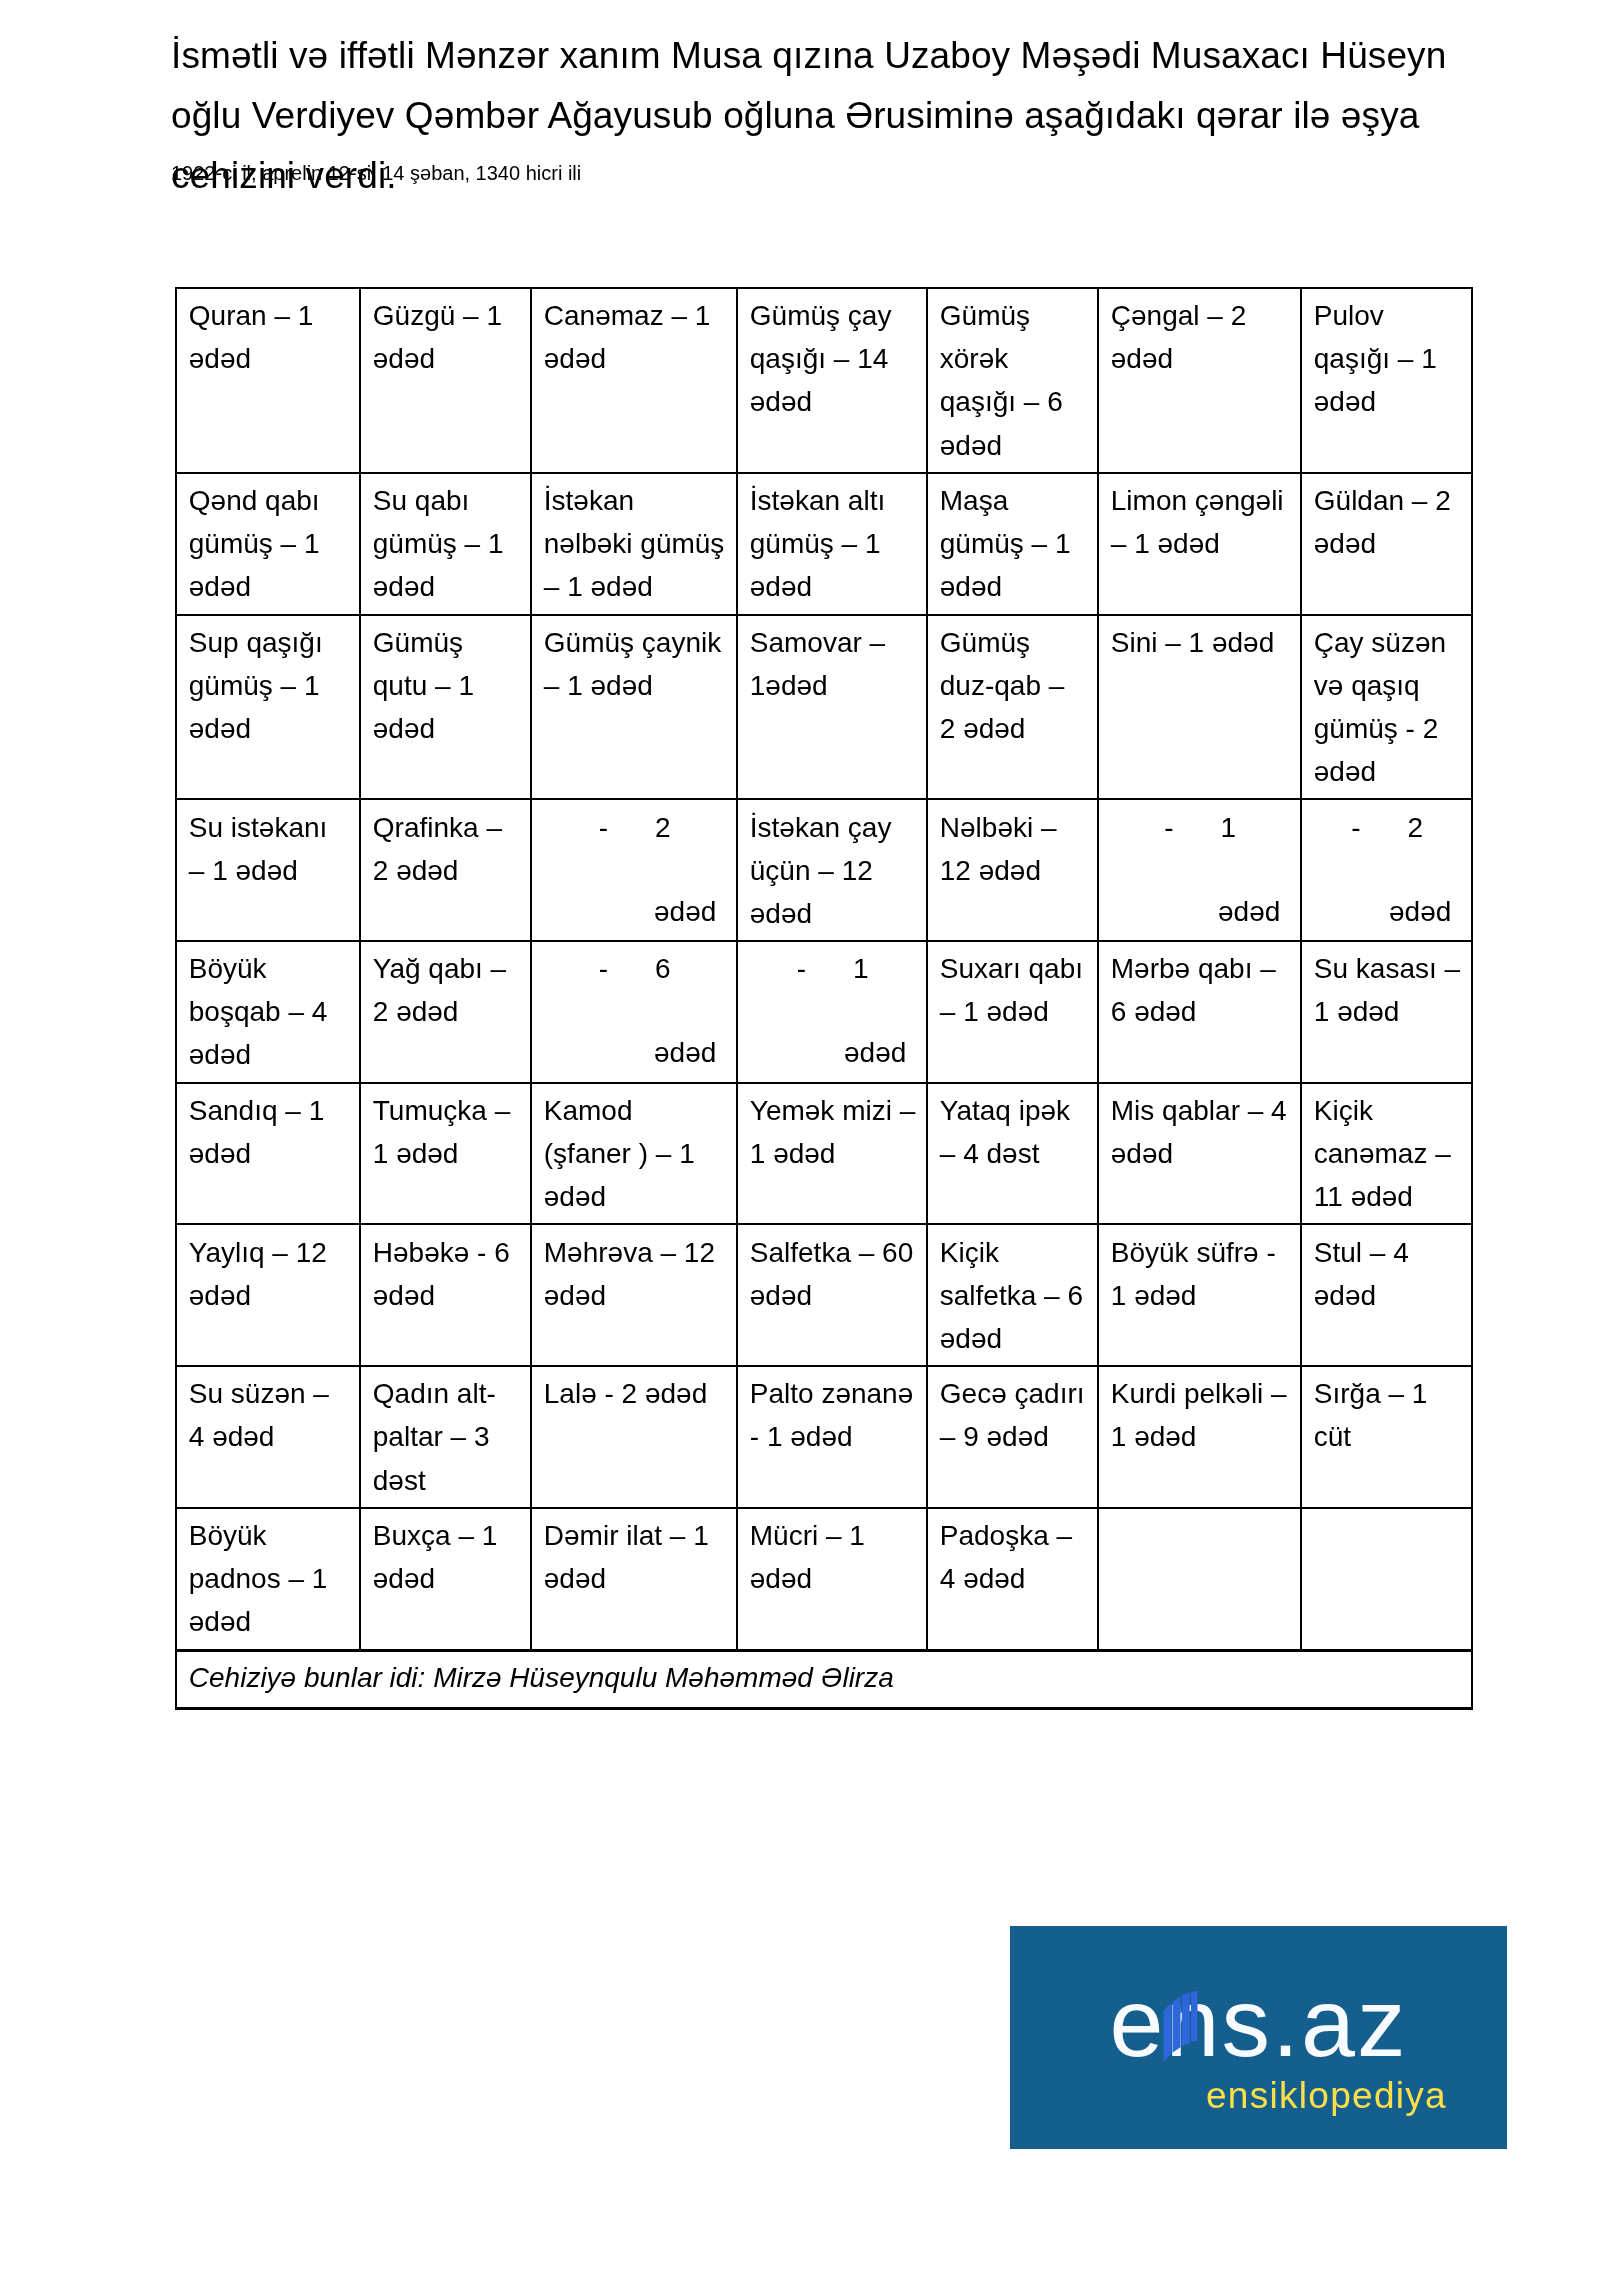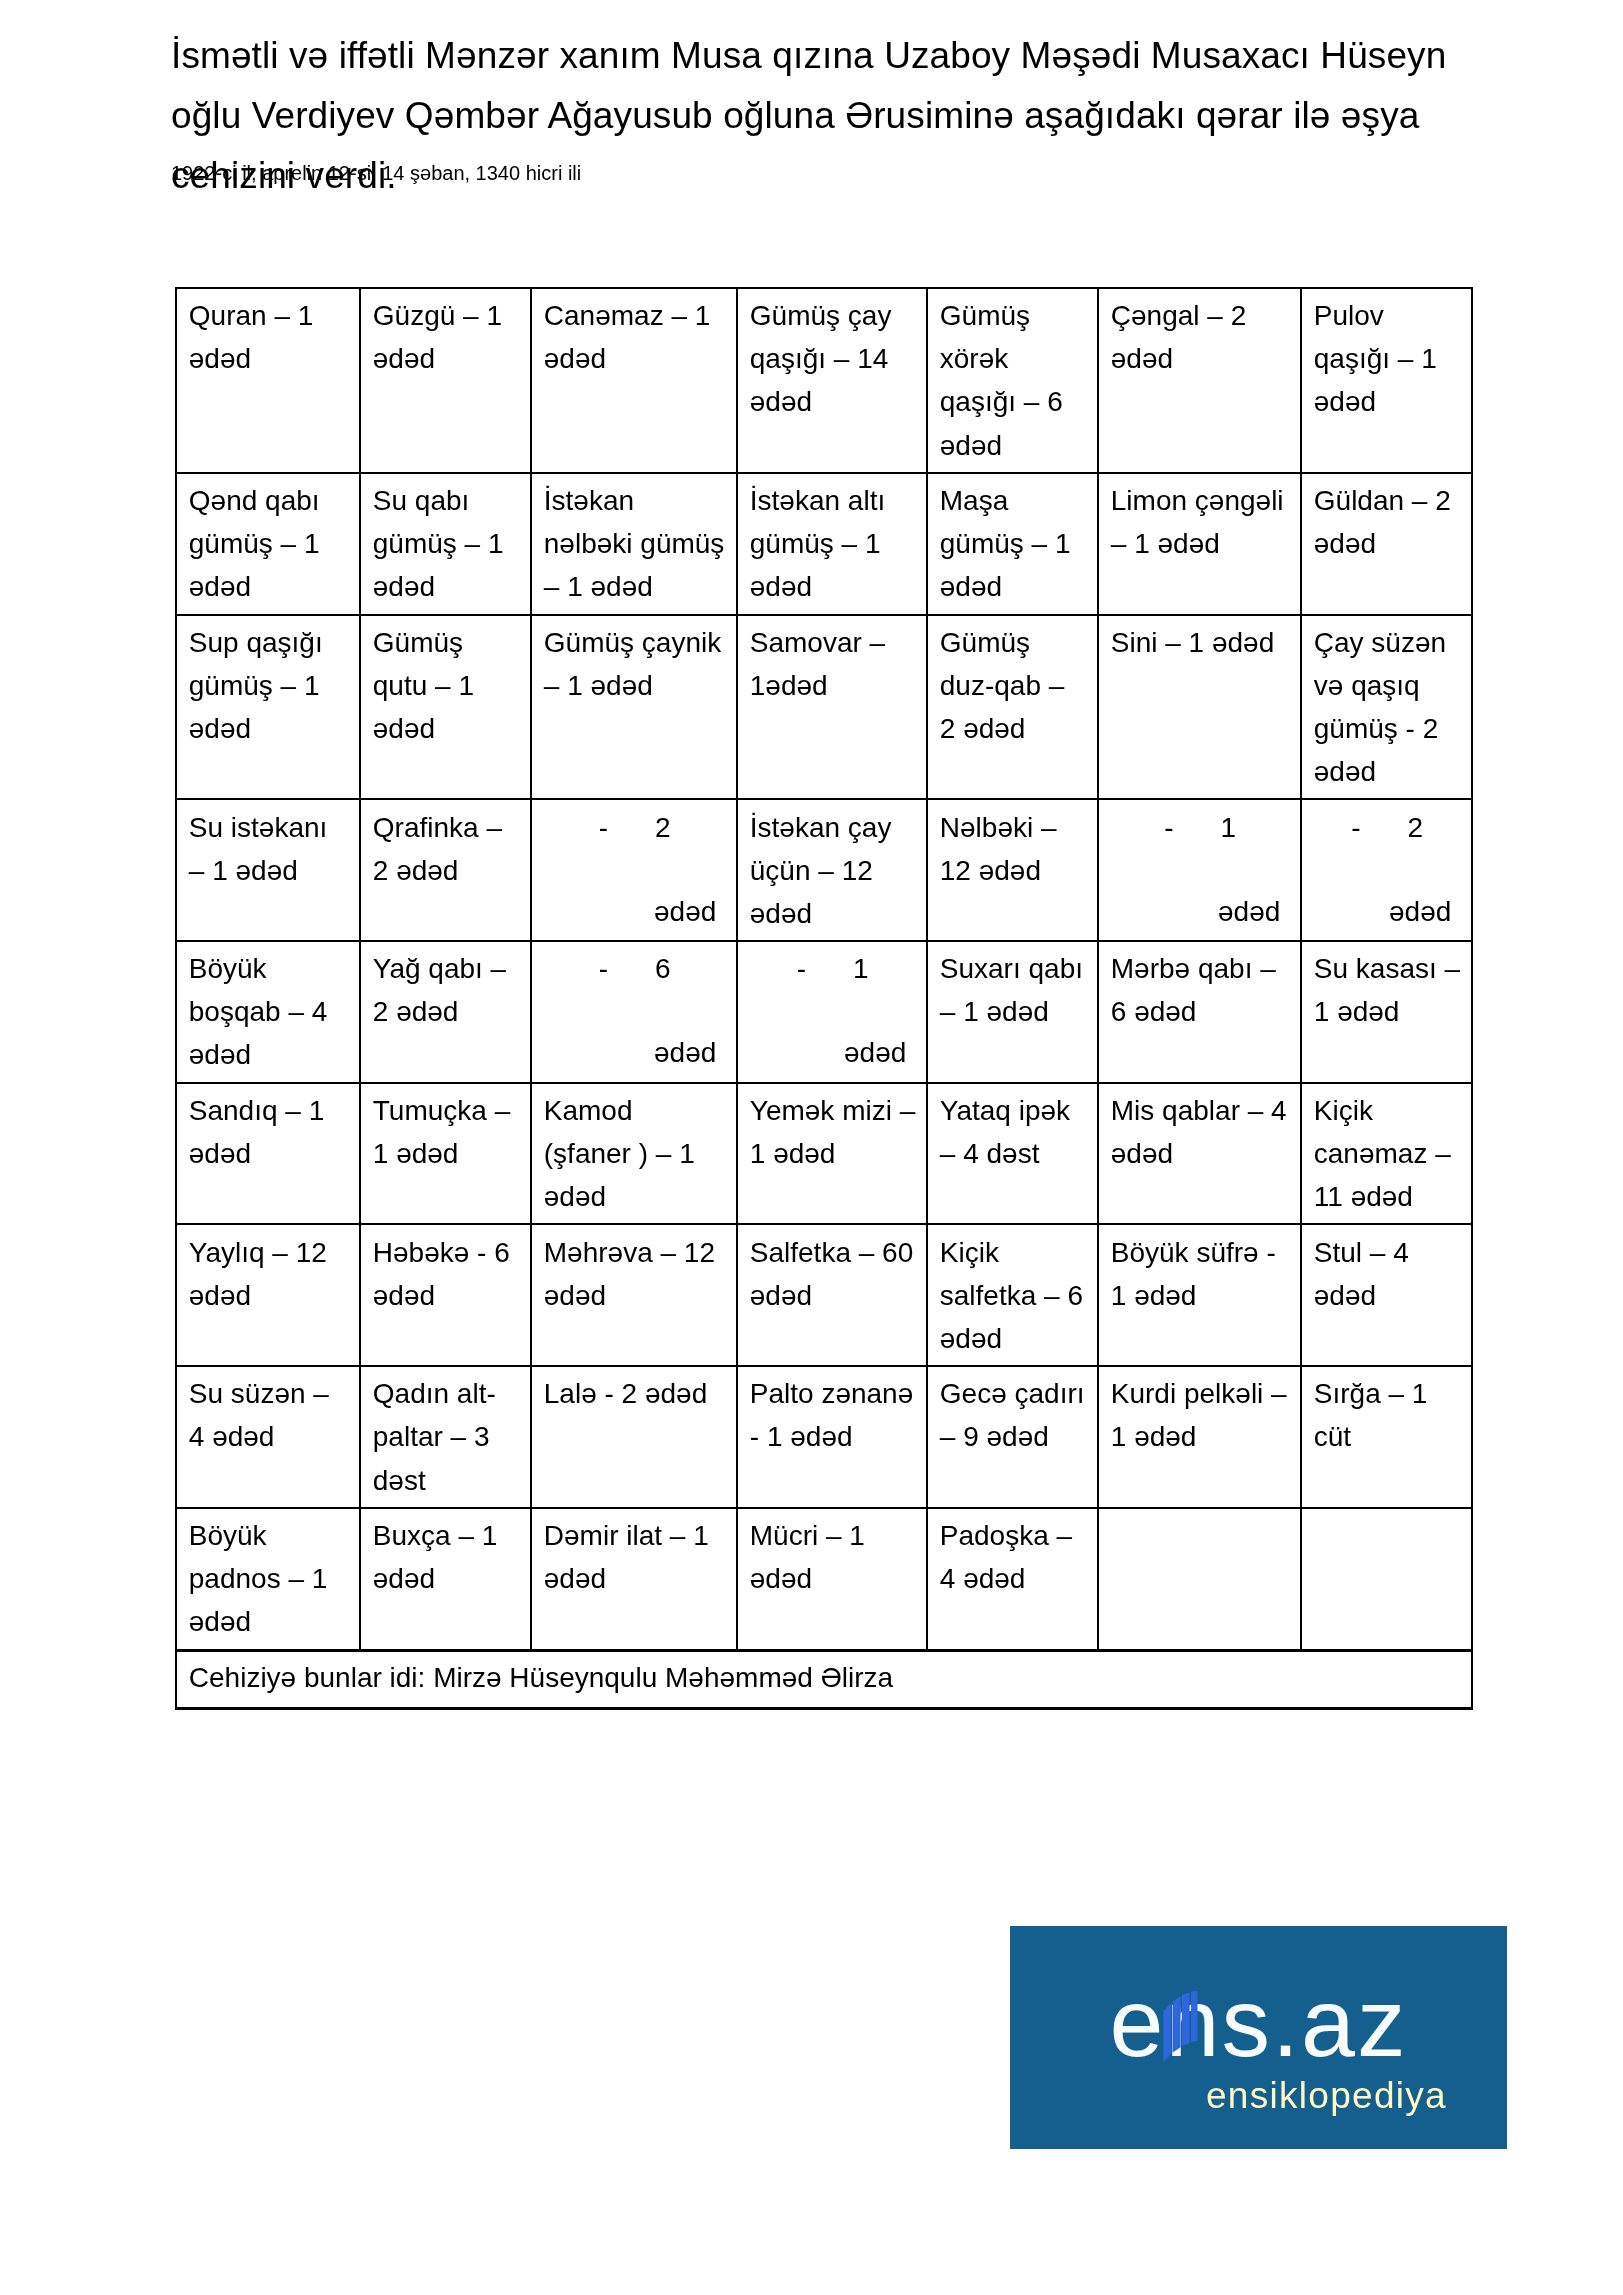--- a/index.html
+++ b/index.html
@@ -28,21 +28,21 @@
     font-size:28px;line-height:1.54;
     word-wrap:break-word;
   }
   tr.row{height:132px;}
   tr.row.tall{height:133px;}
   tr.footer-row{height:58px;}
   tr.footer-row td{
     border-top:3.9px solid #000;
     border-bottom:3.3px solid #000;
     vertical-align:middle;
-    padding-top:2.6px;padding-bottom:6.5px;
+    padding-top:2.6px;padding-bottom:6.5px;font-style:italic;
   }
   .dash-line{display:flex;justify-content:center;gap:47px;}
   .dash-unit{text-align:right;padding-right:9.2px;margin-top:41px;}
   .logo-box{
     position:absolute;left:1010px;top:1926px;width:497px;height:223px;
     overflow:hidden;
   }
   .brand{
     position:relative;
     margin-top:41px;
@@ -194,21 +194,21 @@
     </tbody>
   <tbody>
     <tr class="footer-row">
       <td colspan="7">Cehiziyə bunlar idi: Mirzə Hüseynqulu Məhəmməd Əlirza</td>
     </tr>
   </tbody>
 </table>
 
 <div class="logo-box" style="background: rgb(21, 95, 142);">
   <div class="brand" style="color: rgb(247, 251, 253);">ens.az</div>
-  <div class="brand-sub" style="color: #fef9c3;">ensiklopediya</div>
+  <div class="brand-sub" style="color: #fde047;">ensiklopediya</div>
   <svg class="fan-icon" viewBox="0 0 56 110" aria-hidden="true">
     <g>
       <polygon class="fan-p" points="2,108 2,30 14,18 14,96" fill="#2E66DB"></polygon>
       <polygon class="fan-p" points="16,94 16,16 28,8 28,86" fill="#2E66DB"></polygon>
       <polygon class="fan-p" points="30,84 30,6 42,2 42,80" fill="#2E66DB"></polygon>
       <polygon class="fan-p" points="44,78 44,1 54,0 54,76" fill="#2E66DB"></polygon>
     </g>
   </svg>
 </div>
 

